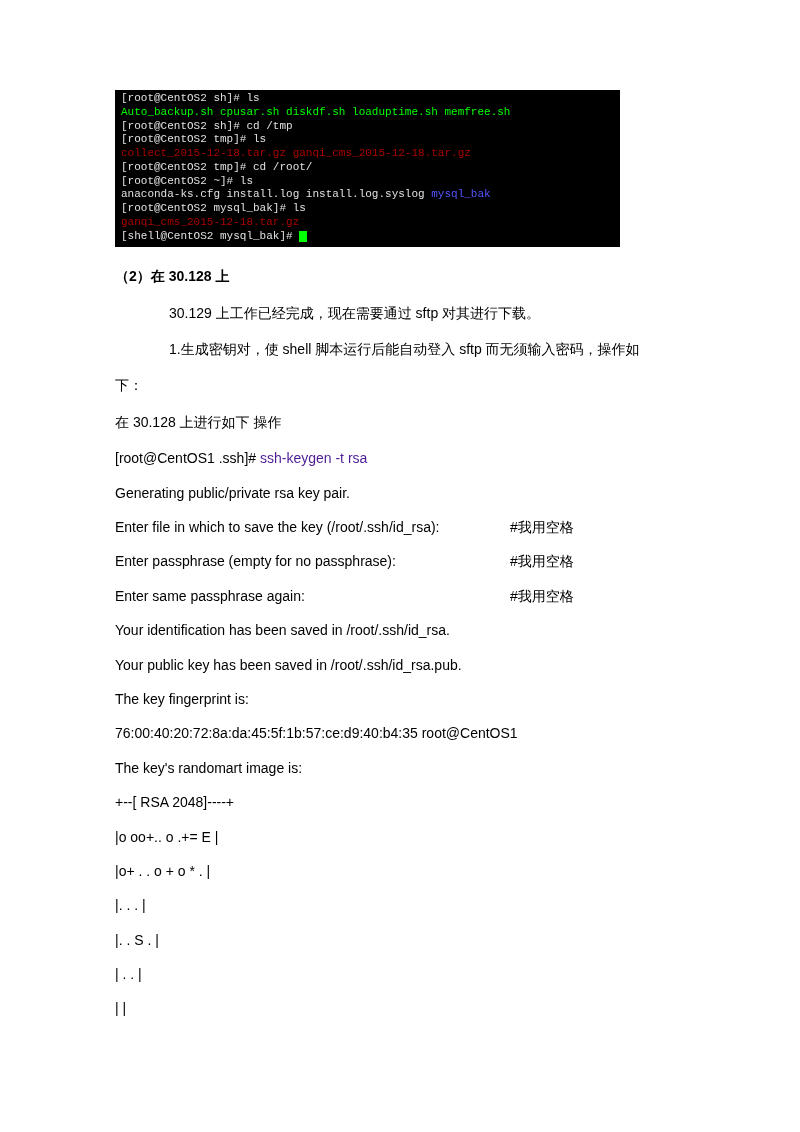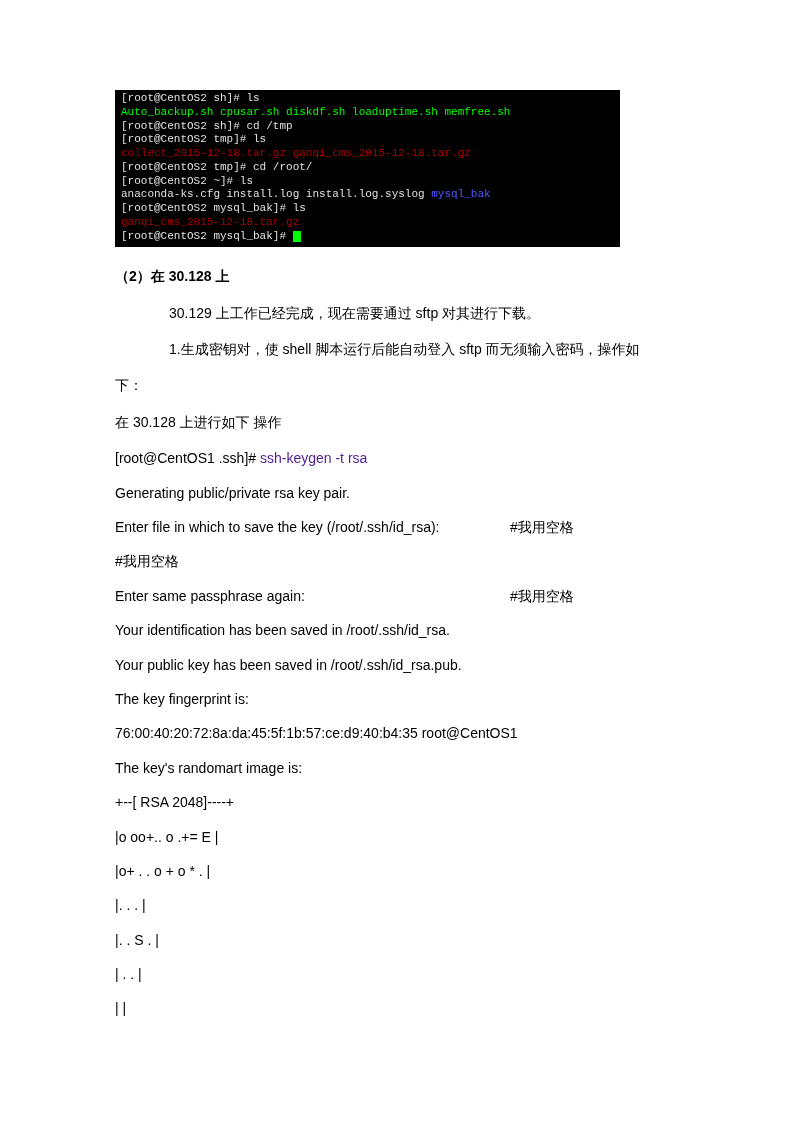--- a/index.html
+++ b/index.html
@@ -84,21 +84,21 @@
     <span class="term-line"><span class="tw">[root@CentOS2 sh]# ls</span></span>
     <span class="term-line"><span class="tg">Auto_backup.sh  cpusar.sh  diskdf.sh  loaduptime.sh  memfree.sh</span></span>
     <span class="term-line"><span class="tw">[root@CentOS2 sh]# cd /tmp</span></span>
     <span class="term-line"><span class="tw">[root@CentOS2 tmp]# ls</span></span>
     <span class="term-line"><span class="tr">collect_2015-12-18.tar.gz  ganqi_cms_2015-12-18.tar.gz</span></span>
     <span class="term-line"><span class="tw">[root@CentOS2 tmp]# cd /root/</span></span>
     <span class="term-line"><span class="tw">[root@CentOS2 ~]# ls</span></span>
     <span class="term-line"><span class="tw">anaconda-ks.cfg  install.log  install.log.syslog  </span><span class="tb">mysql_bak</span></span>
     <span class="term-line"><span class="tw">[root@CentOS2 mysql_bak]# ls</span></span>
     <span class="term-line"><span class="tr">ganqi_cms_2015-12-18.tar.gz</span></span>
-    <span class="term-line"><span class="tw">[root@CentOS2 mysql_bak]# </span><span class="cursor"></span></span>
+    <span class="term-line"><span class="tw">[shell@CentOS2 mysql_bak]# </span><span class="cursor"></span></span>
   </div>
 
 <div class="section-heading">（2）在 30.128 上</div>
 
 <div class="para indent1">30.129 上工作已经完成，现在需要通过 sftp 对其进行下载。</div>
 
 <div class="para indent1">1.生成密钥对，使 shell 脚本运行后能自动登入 sftp 而无须输入密码，操作如</div>
 <div class="no-indent">下：</div>
 
 <div class="para">在 30.128 上进行如下 操作</div>
@@ -108,20 +108,21 @@
 </div>
 
 <div class="output-line">Generating public/private rsa key pair.</div>
 
 <div class="output-line two-col">
   <span class="left">Enter file in which to save the key (/root/.ssh/id_rsa):</span>
   <span class="right">#我用空格</span>
 </div>
 
 <div class="output-line two-col">
+  <span class="left">Enter passphrase (empty for no passphrase):</span>
   <span class="right">#我用空格</span>
 </div>
 
 <div class="output-line two-col">
   <span class="left">Enter same passphrase again:</span>
   <span class="right">#我用空格</span>
 </div>
 
 <div class="output-line">Your identification has been saved in /root/.ssh/id_rsa.</div>
 <div class="output-line">Your public key has been saved in /root/.ssh/id_rsa.pub.</div>

